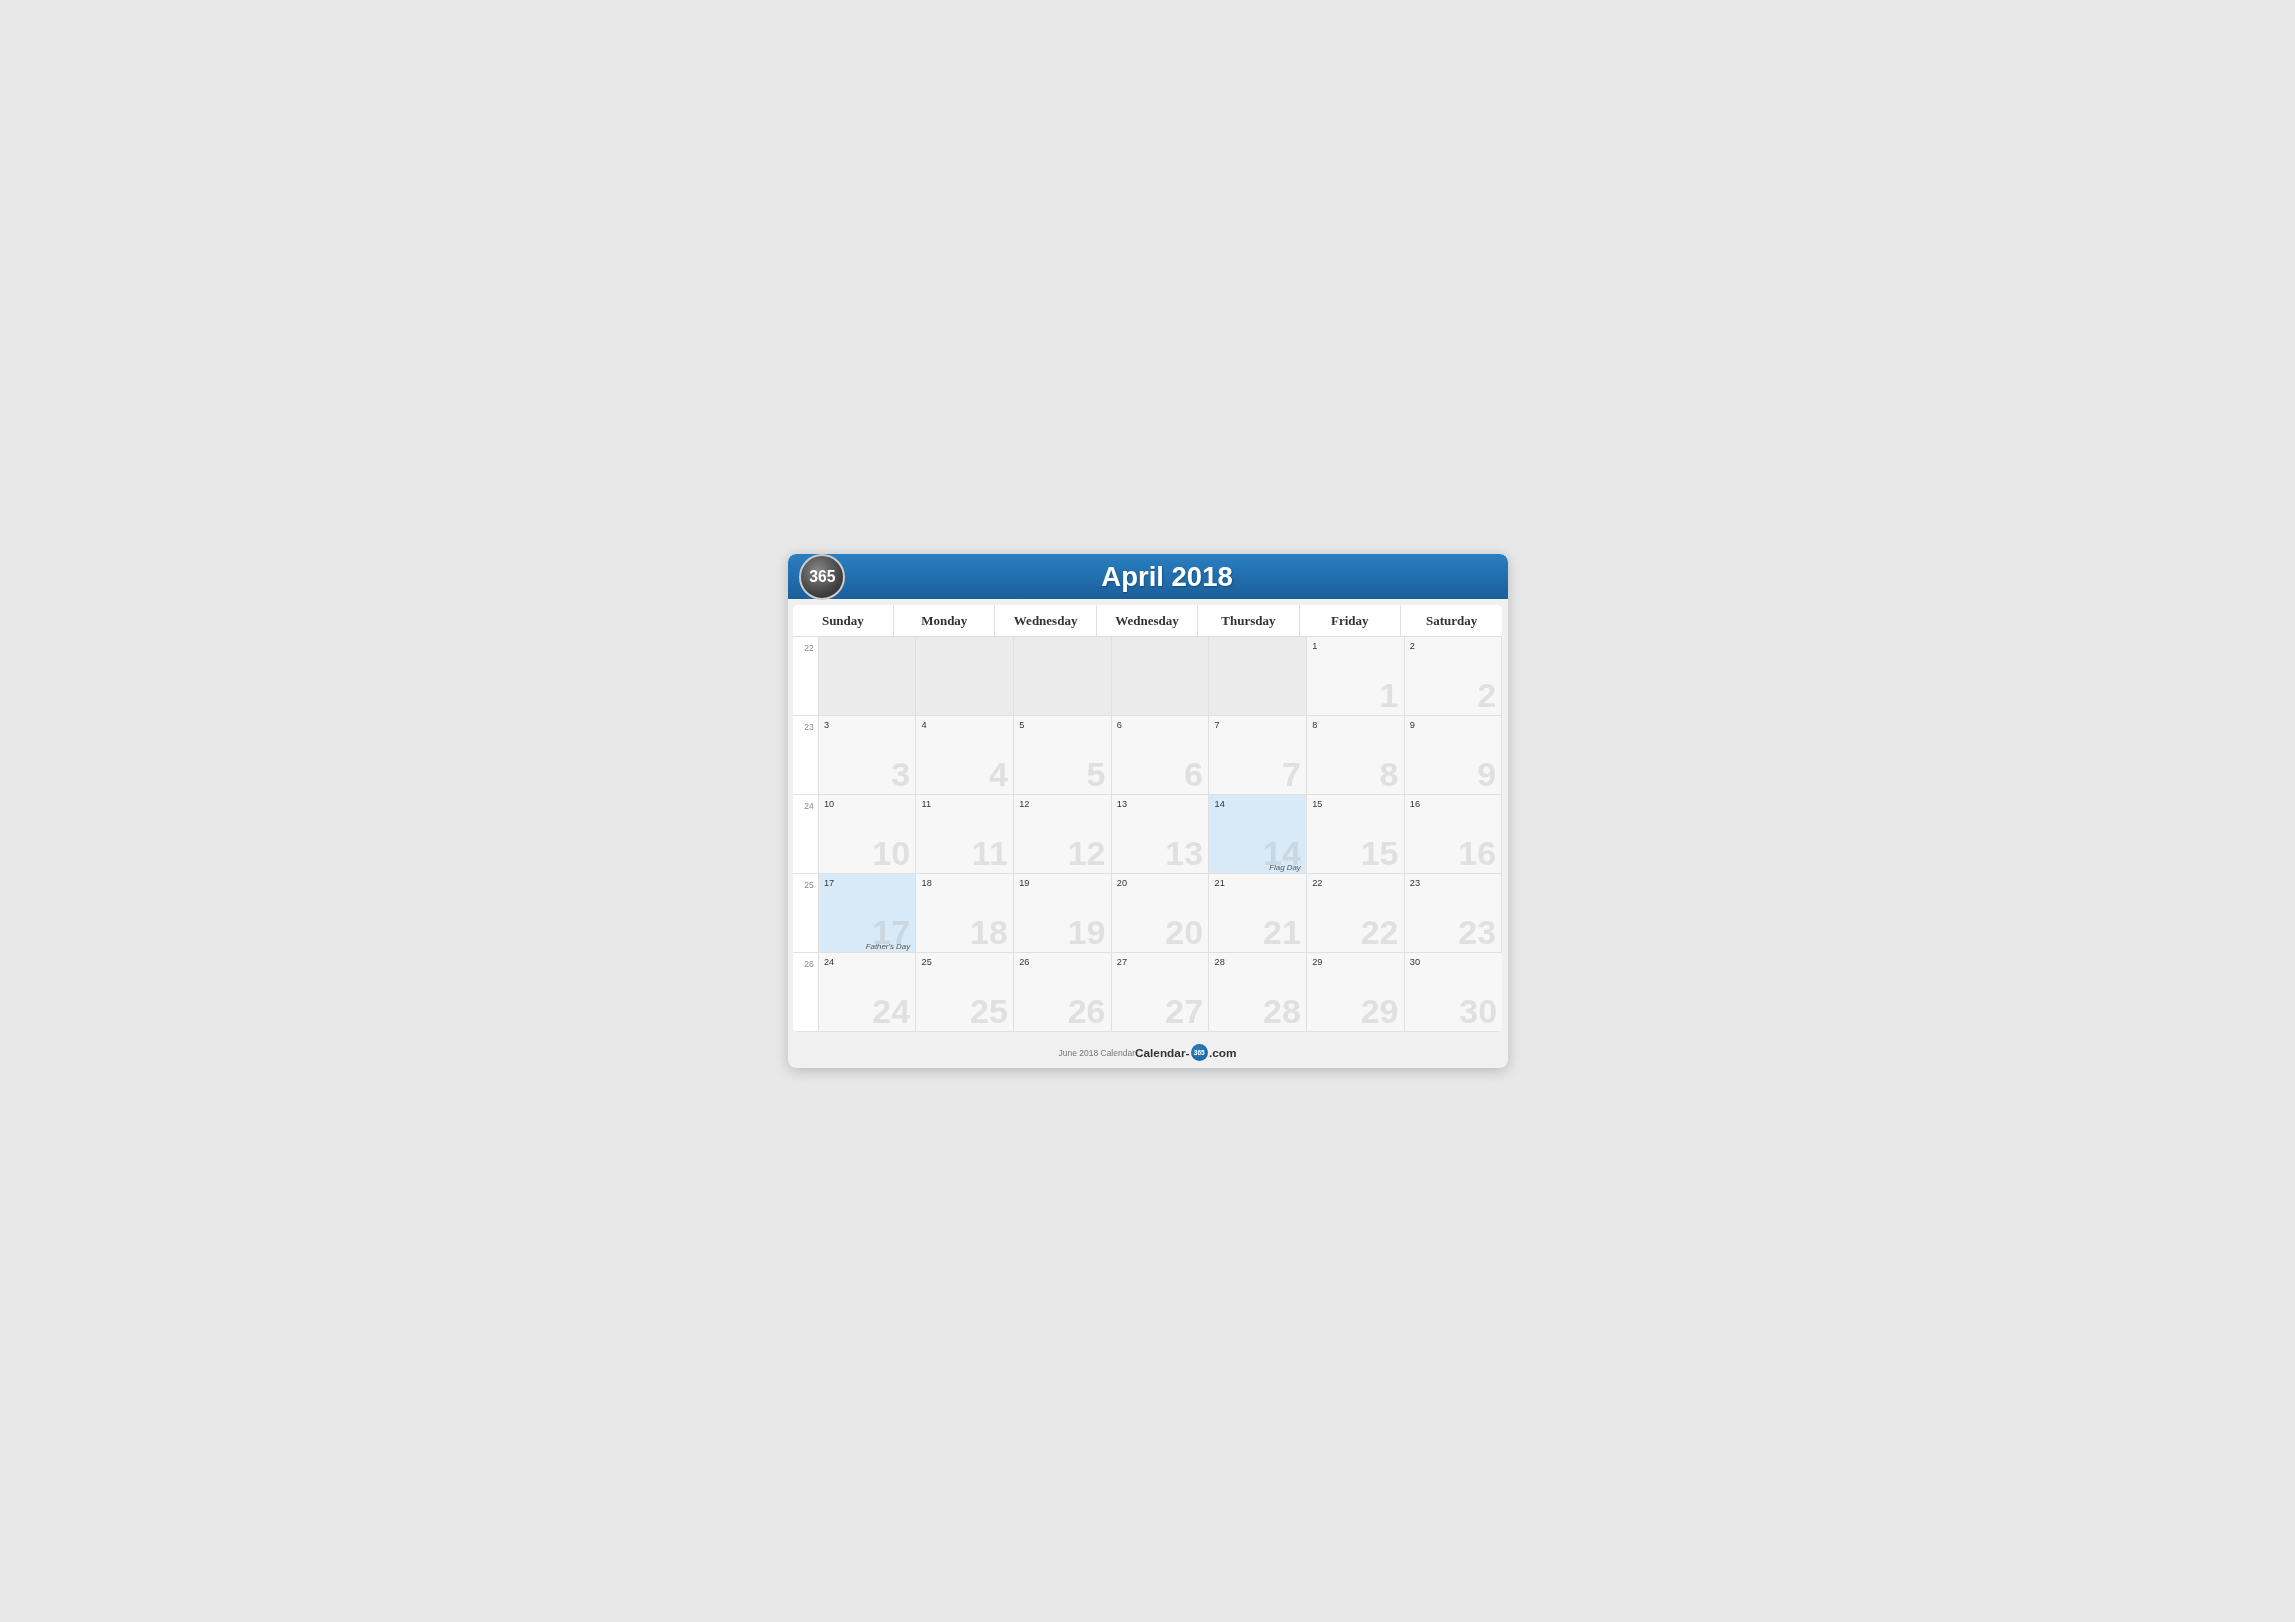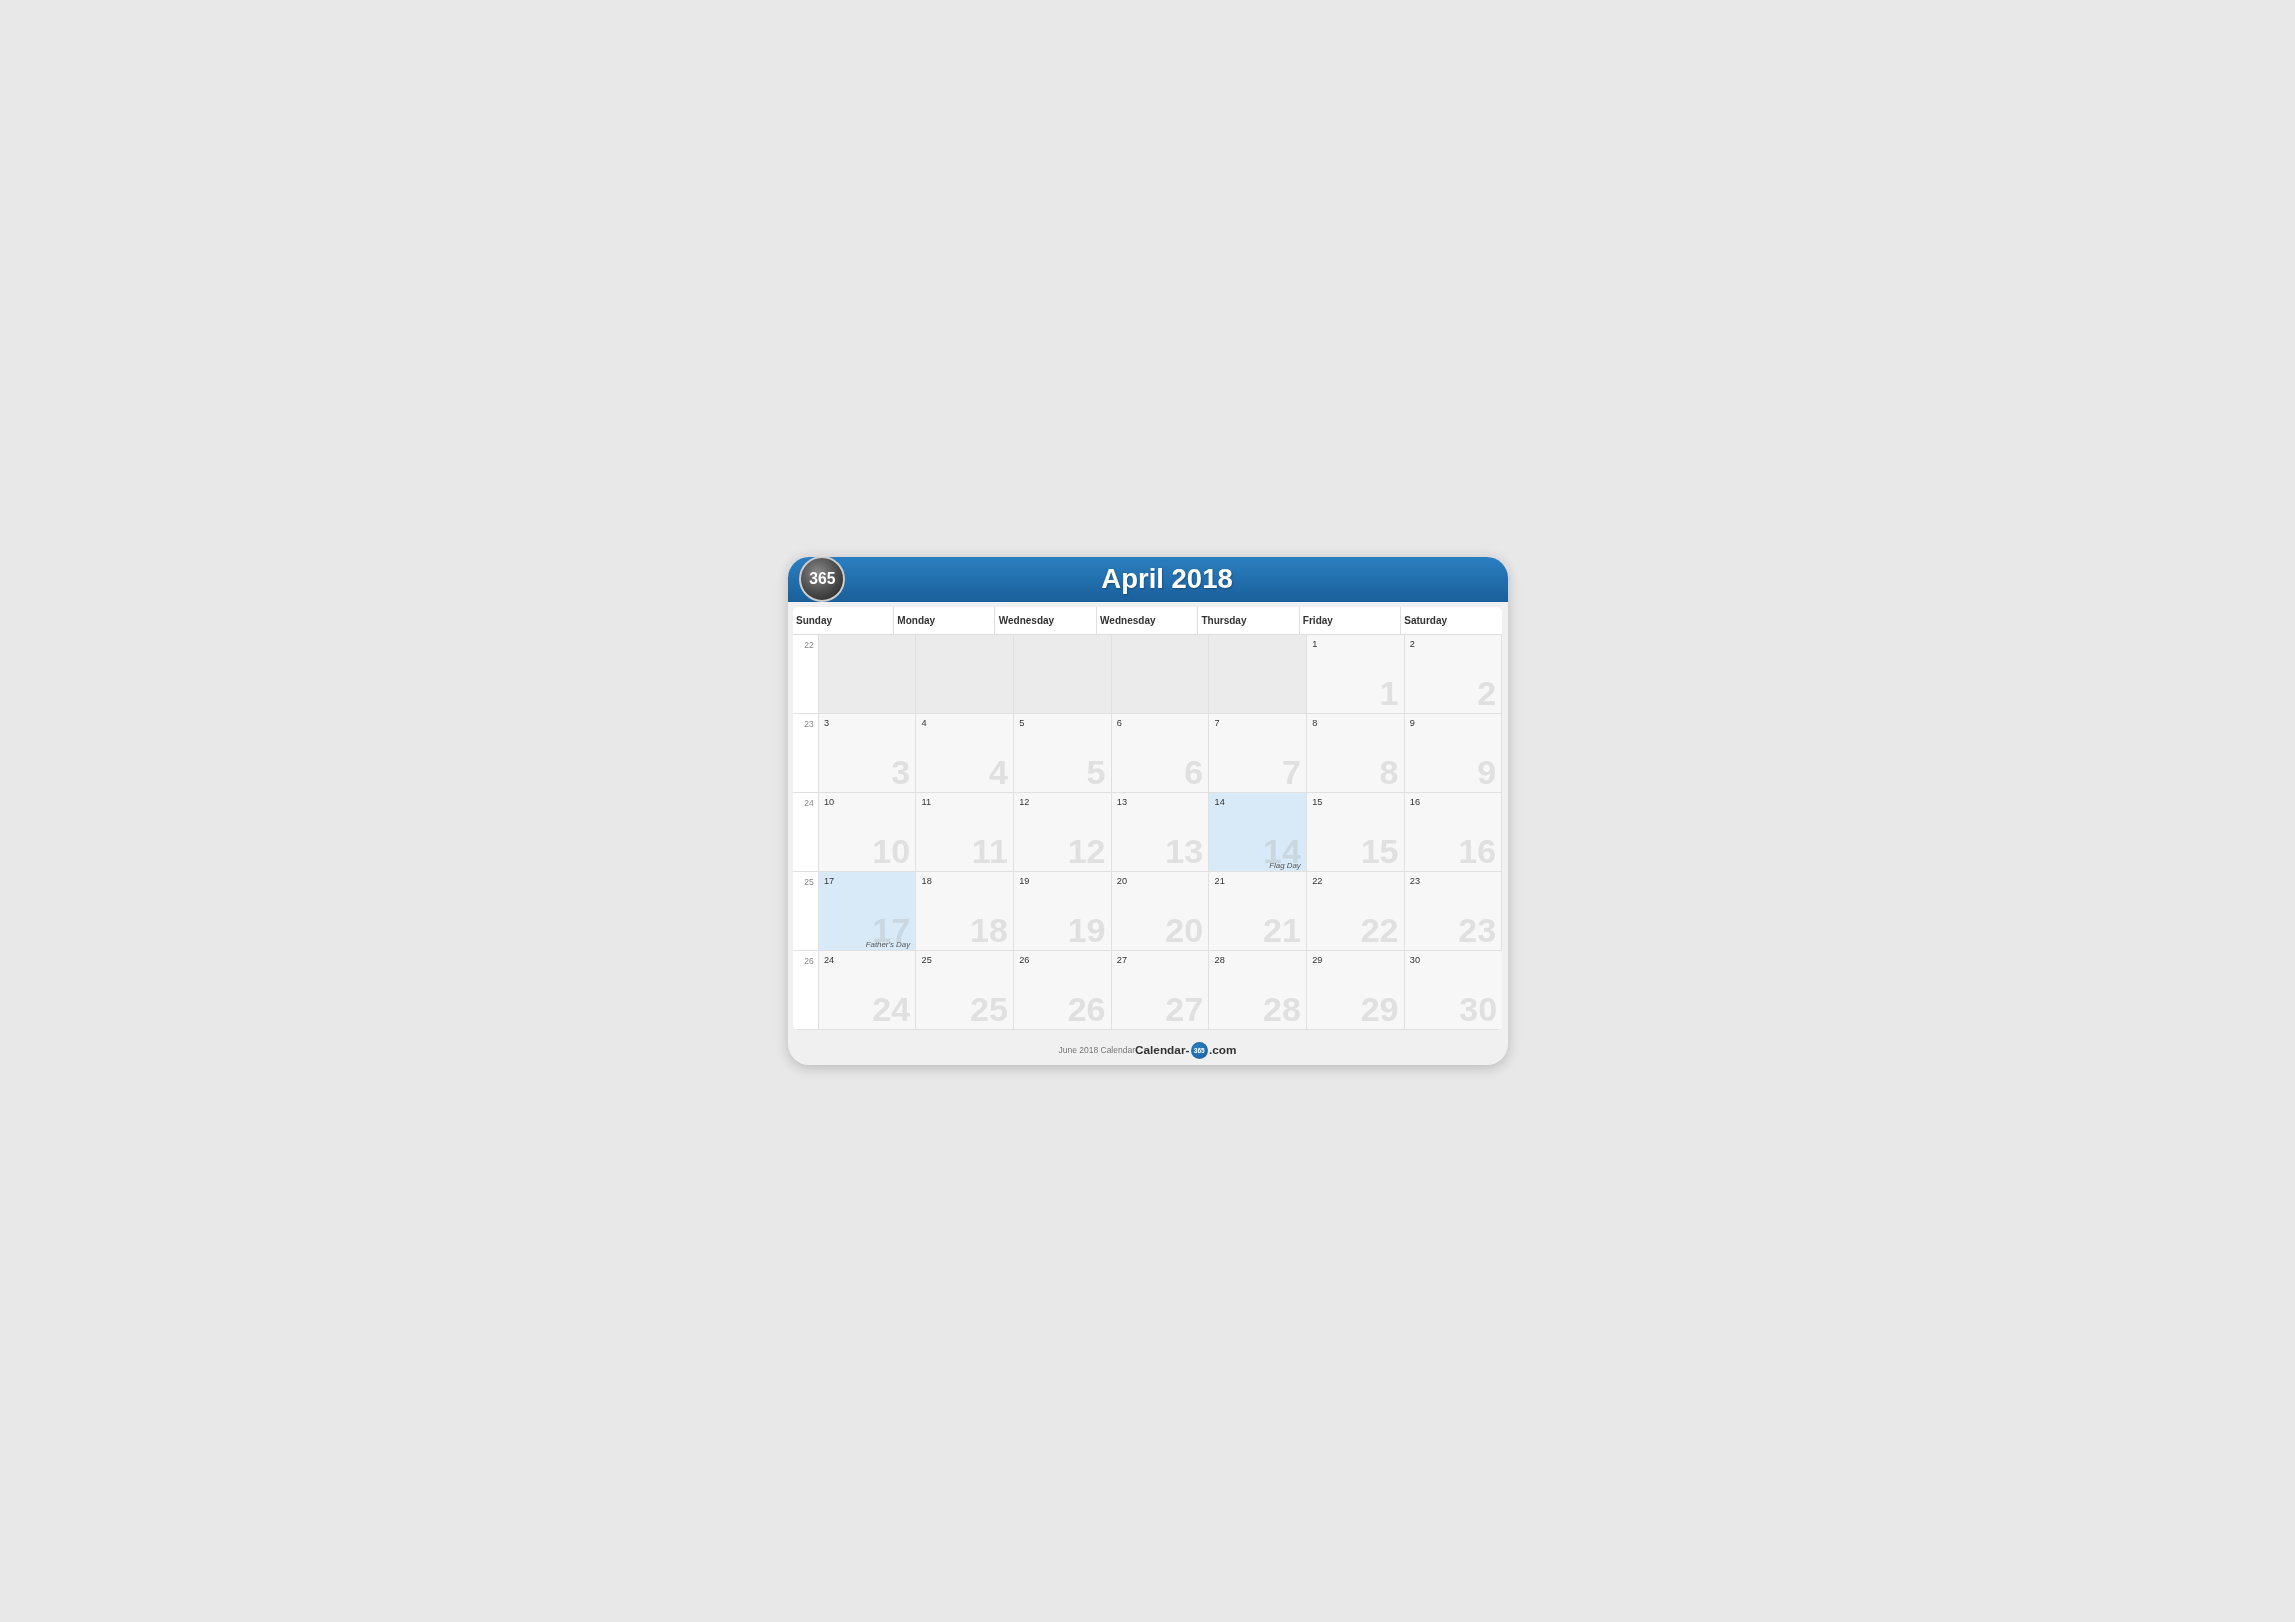--- a/index.html
+++ b/index.html
@@ -8,21 +8,21 @@
       font-family: Arial, Helvetica, sans-serif;
       display: flex;
       flex-direction: column;
       align-items: center;
       justify-content: center;
       min-height: 100vh;
       padding: 13px;
     }
     .calendar-wrapper {
       background: #f0f0f0;
-      border-radius: 21px;
+      border-radius: 8px;
       box-shadow: 0 2.6px 13px rgba(0,0,0,0.2);
       overflow: hidden;
       width: 95vw;
       max-width: 720px;
     }
     .calendar-header {
       background: linear-gradient(180deg, #2a7fc1 0%, #1a5f9a 100%);
       display: flex;
       align-items: center;
       padding: 6.5px 19.6px;
@@ -62,26 +62,27 @@
       border-radius: 5.2px;
       overflow: hidden;
     }
     .days-header {
       display: grid;
       grid-template-columns: repeat(7, 1fr);
       background: white;
       border-bottom: 0.7px solid #ddd;
     }
     .day-header {
-      text-align: left;
-      font-weight: bold;
-      font-size: 10px;
+      text-align: center;
+      font-weight: bold;
+      font-size: 13px;
       padding: 7.9px 3.3px;
       color: #333;
       border-right: 0.7px solid #e0e0e0;
+      font-family: Liberation Serif, serif;
     }
     .day-header:last-child { border-right: none; }
     .calendar-grid {
       display: grid;
       grid-template-columns: 26px repeat(7, 1fr);
       grid-template-rows: repeat(5, 79px);
     }
     .week-number {
       display: flex;
       align-items: flex-start;

